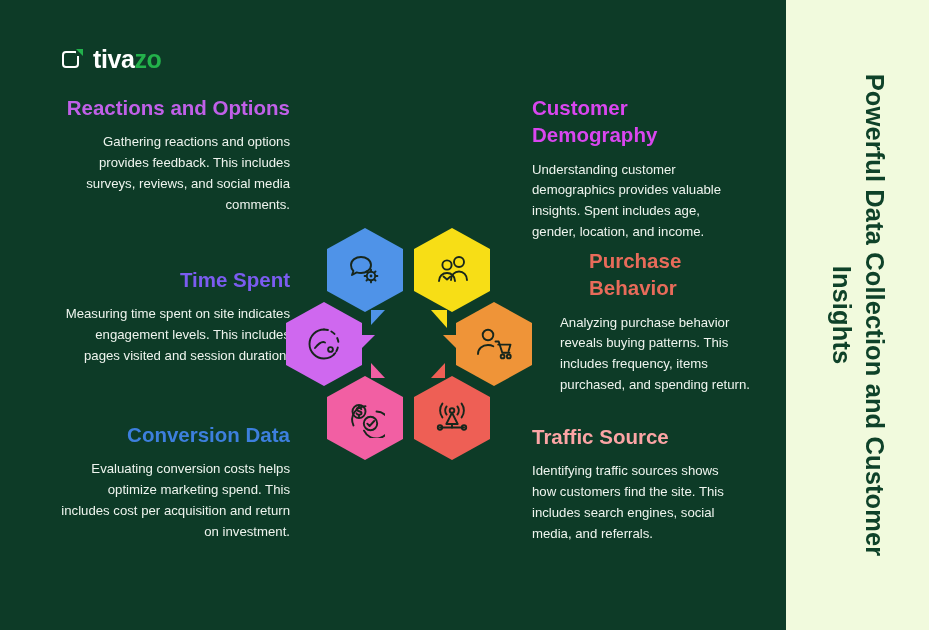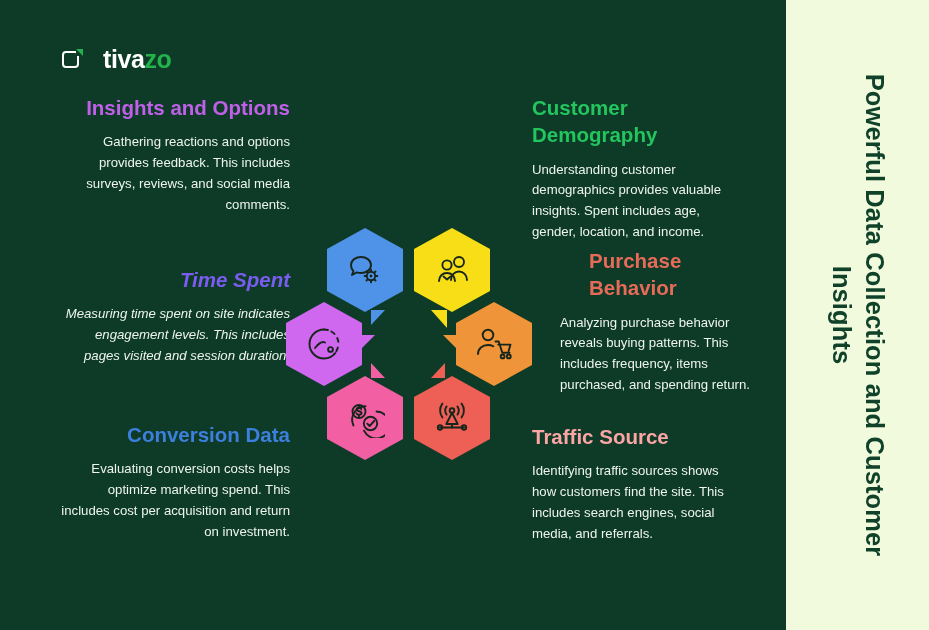--- a/index.html
+++ b/index.html
@@ -48,21 +48,21 @@
   }
   #side-panel .vtitle .l2 { display: block; }
 
   
   #logo {
     position: absolute;
     left: 62px;
     top: 47px;
     display: flex;
     align-items: center;
-    gap: 19px;
+    gap: 9px;
   }
   #logo .mark {
     width: 22px;
     height: 22px;
     position: relative;
   }
   #logo .mark .frame {
     position: absolute;
     left: 0; top: 2px;
     width: 17px;
@@ -109,21 +109,21 @@
     margin: 0;
     font-size: 13.2px;
     line-height: 1.59;
     color: #eef4ee;
   }
   .left-col { text-align: right; }
   .right-col { text-align: left; }
 
   
   #blk-reactions { left: 60px; top: 94px;  width: 230px; }
-  #blk-time      { left: 60px; top: 266px; width: 230px; font-style: italic; }
+  #blk-time      { left: 60px; top: 266px; width: 230px; }
   #blk-conv      { left: 60px; top: 421px; width: 230px; }
   
   #blk-demo      { left: 532px; top: 94px;  width: 200px; }
   #blk-purchase  { left: 560px; top: 247px; width: 200px; }
   #blk-traffic   { left: 532px; top: 423px; width: 200px; }
 
   #blk-purchase h3 { padding-left: 29px; }
 
   
   #hex-cluster {
@@ -222,36 +222,36 @@
   <div id="logo">
     <span class="mark">
       <span class="frame"></span>
       <span class="notch"></span>
       <span class="tick"></span>
     </span>
     <span class="wordmark"><span class="w1">tiva</span><span class="w2">zo</span></span>
   </div>
 
   <div class="block left-col" id="blk-reactions">
-    <h3 style="color: rgb(192, 96, 232);">Insights and Options</h3>
+    <h3 style="color: rgb(192, 96, 232);">Reactions and Options</h3>
     <p>Gathering reactions and options provides feedback. This includes surveys, reviews, and social media comments.</p>
   </div>
 
   <div class="block left-col" id="blk-time">
     <h3 style="color: rgb(123, 92, 240);">Time Spent</h3>
     <p>Measuring time spent on site indicates engagement levels. This includes pages visited and session duration.</p>
   </div>
 
   <div class="block left-col" id="blk-conv">
     <h3 style="color: rgb(61, 127, 221);">Conversion Data</h3>
     <p>Evaluating conversion costs helps optimize marketing spend. This includes cost per acquisition and return on investment.</p>
   </div>
 
   <div class="block right-col" id="blk-demo">
-    <h3 style="color: #22c55e;">Customer Demography</h3>
+    <h3 style="color: #d946ef;">Customer Demography</h3>
     <p>Understanding customer demographics provides valuable insights. Spent includes age, gender, location, and income.</p>
   </div>
 
   <div class="block right-col" id="blk-purchase">
     <h3 style="color: rgb(232, 107, 90);">Purchase Behavior</h3>
     <p>Analyzing purchase behavior reveals buying patterns. This includes frequency, items purchased, and spending return.</p>
   </div>
 
   <div class="block right-col" id="blk-traffic">
     <h3 style="color: #fca5a5;">Traffic Source</h3>

